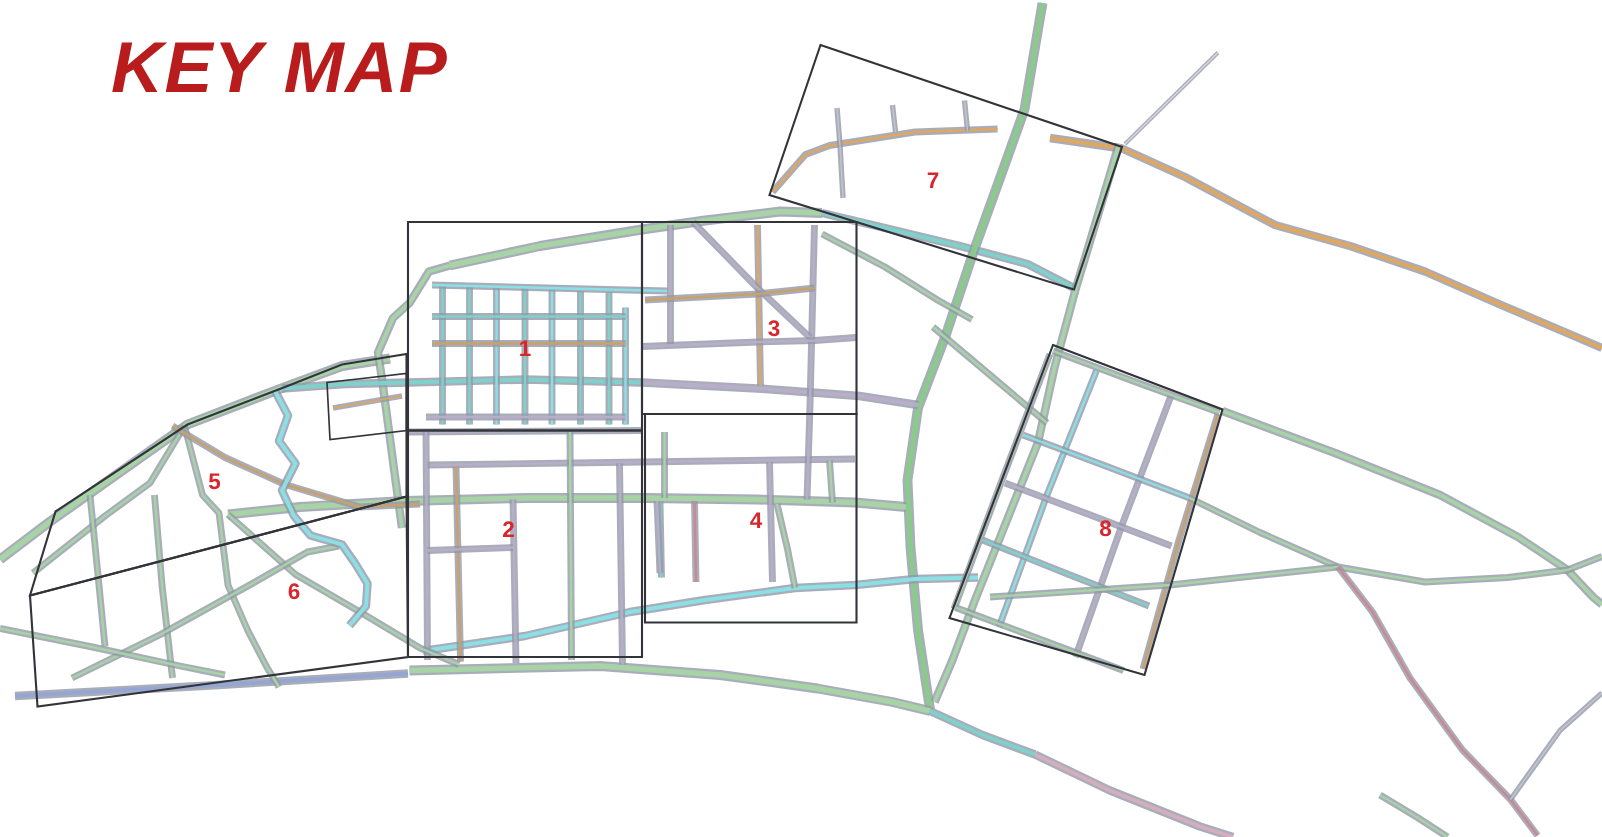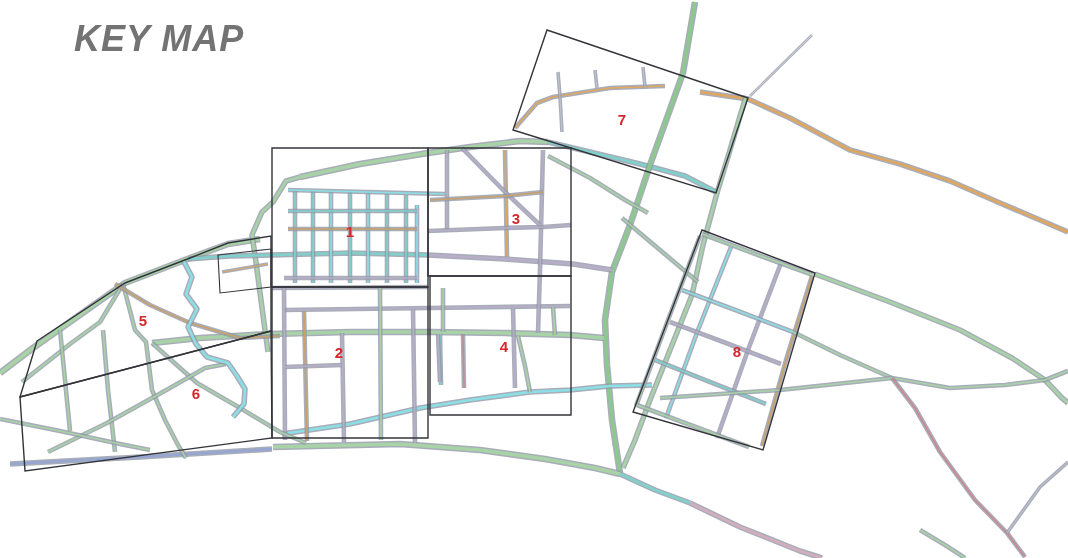--- a/index.html
+++ b/index.html
@@ -1,19 +1,19 @@
 <!DOCTYPE html>
 <html><head>
 <meta charset="utf-8">
 <style>
   html,body{margin:0;padding:0;background:#ffffff;}
   #app{position:relative;width:1068px;height:558px;background:#ffffff;overflow:hidden;
        font-family:"Liberation Sans", sans-serif;}
-  #map-title{position:absolute;left:74px;top:18px;font-size:36px;font-weight:bold;
-       font-style:italic;letter-spacing:1px;color:#737373;user-select:none;}
+  #map-title{position:absolute;left:74px;top:18px;font-size:48px;font-weight:bold;
+       font-style:italic;letter-spacing:1px;color:#b91c1c;user-select:none;}
   #map-canvas{position:absolute;left:0;top:0;}
   .zone-label{font-family:"Liberation Sans", sans-serif;font-weight:bold;}
 </style>
 </head>
 <body>
 
 <div id="app">
   <svg id="map-canvas" width="1068" height="558" viewBox="0 0 1068 558" xmlns="http://www.w3.org/2000/svg">
       <polyline points="0,373 33,348 125,283 190,258 228,244 260,239" fill="none" stroke-linejoin="round" stroke-linecap="butt" stroke="#9298A8" stroke-width="6.6" opacity="0.8"></polyline>
       <polyline points="0,373 33,348 125,283 190,258 228,244 260,239" fill="none" stroke-linejoin="round" stroke-linecap="butt" stroke="#A7D3A6" stroke-width="3.6"></polyline>

